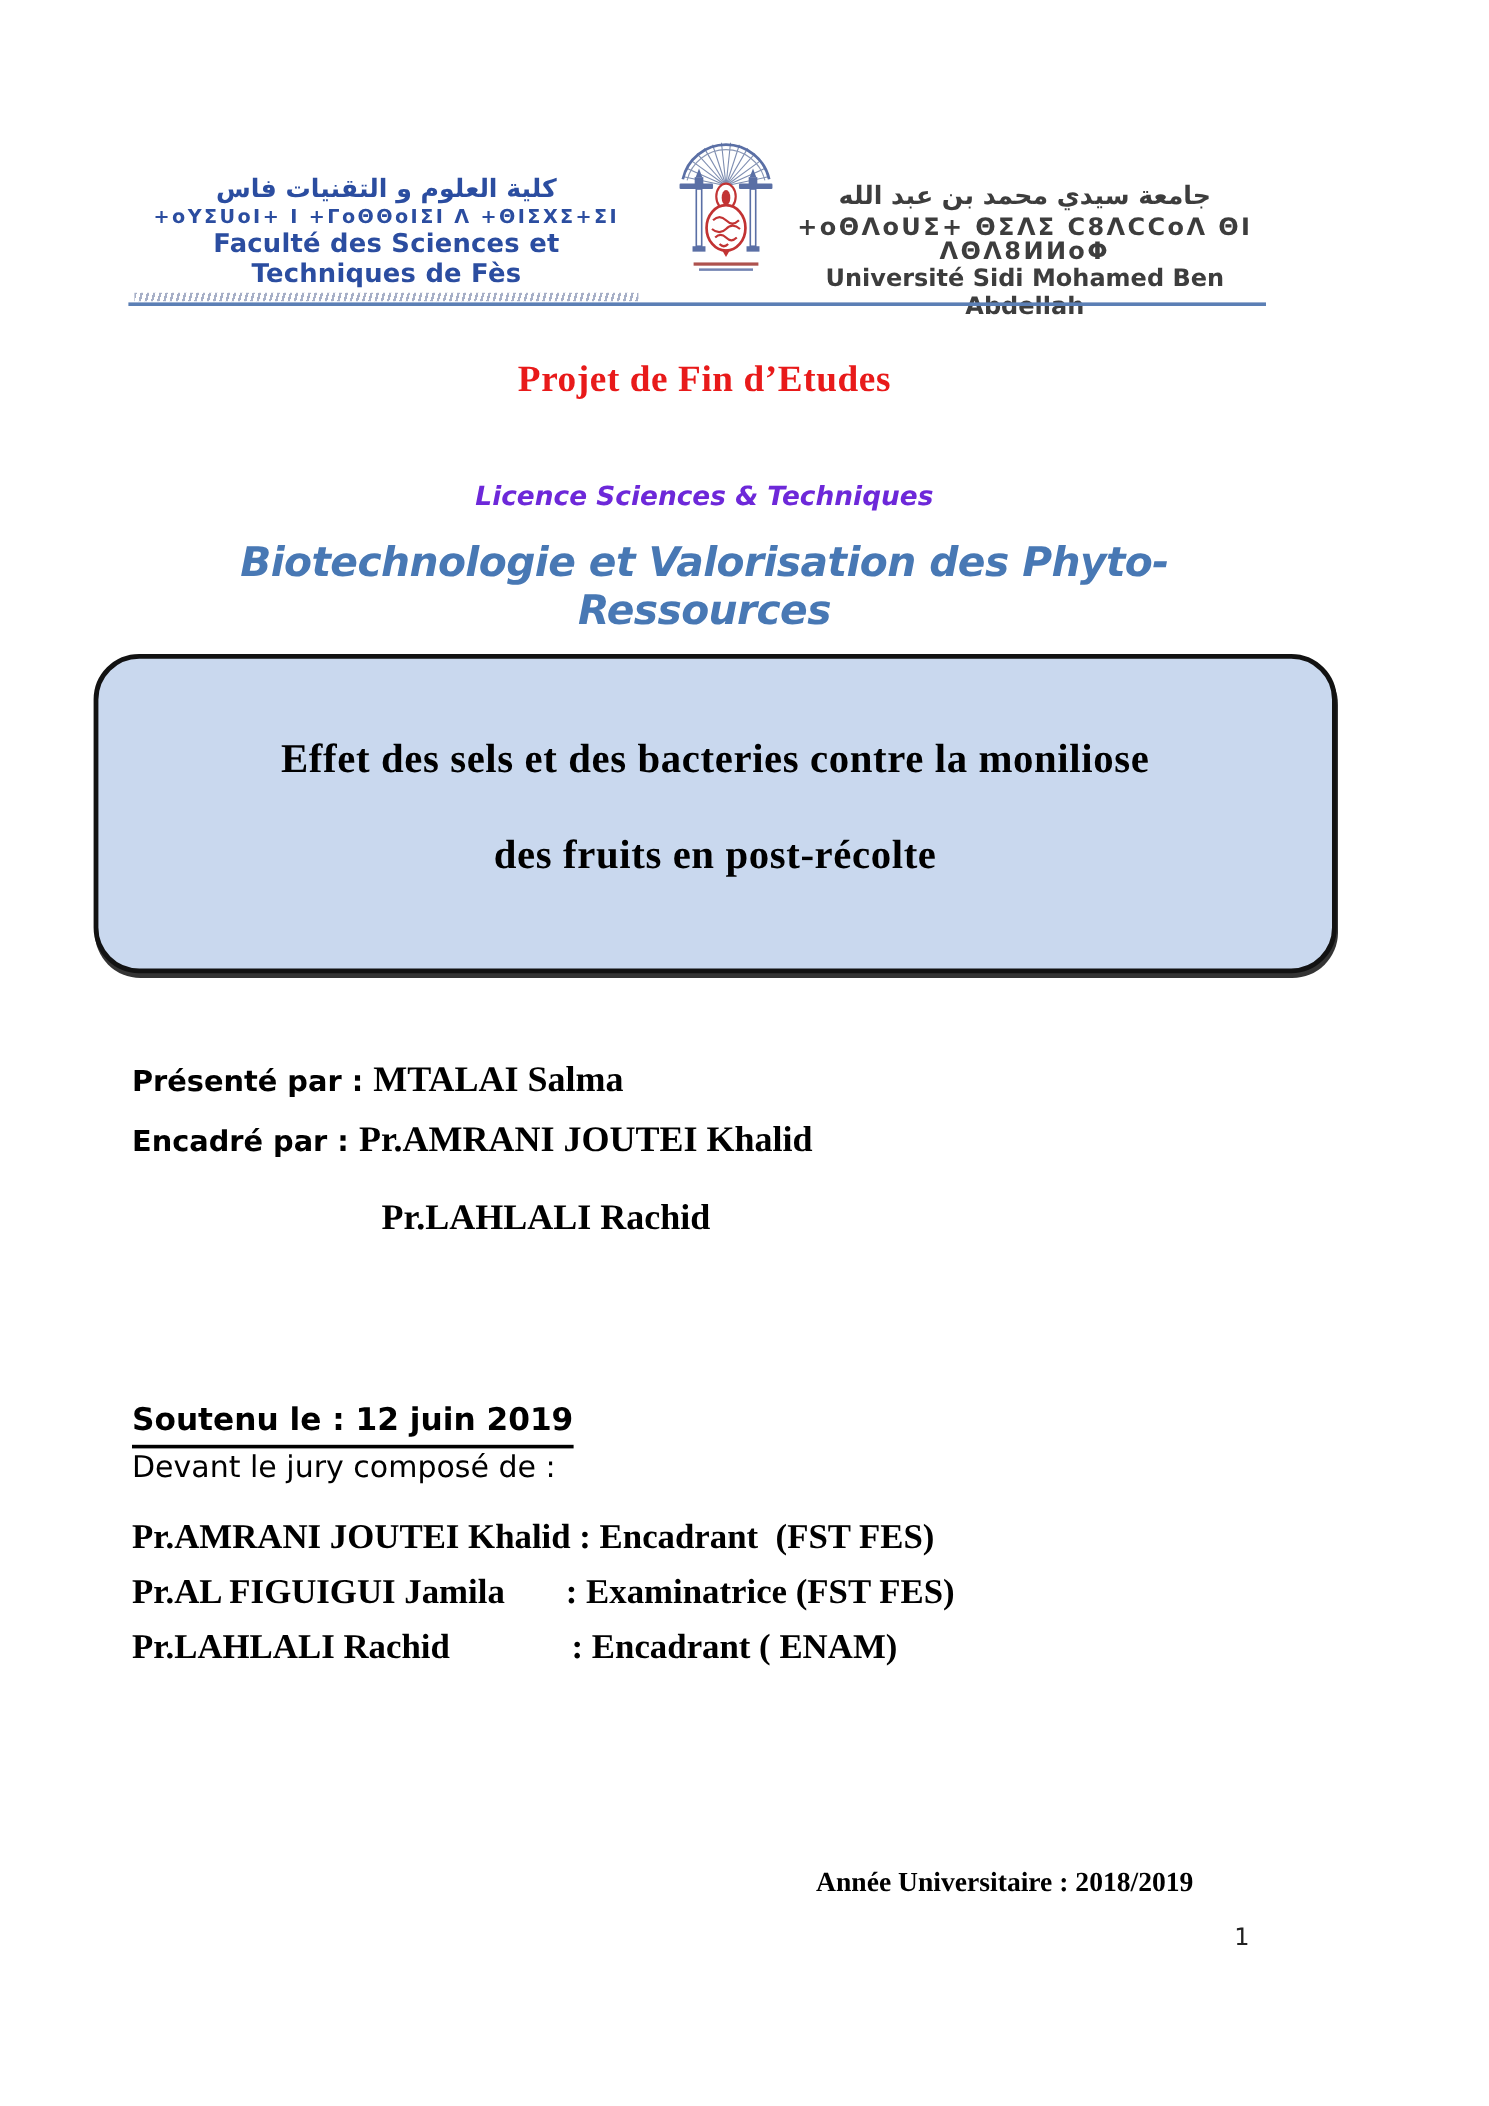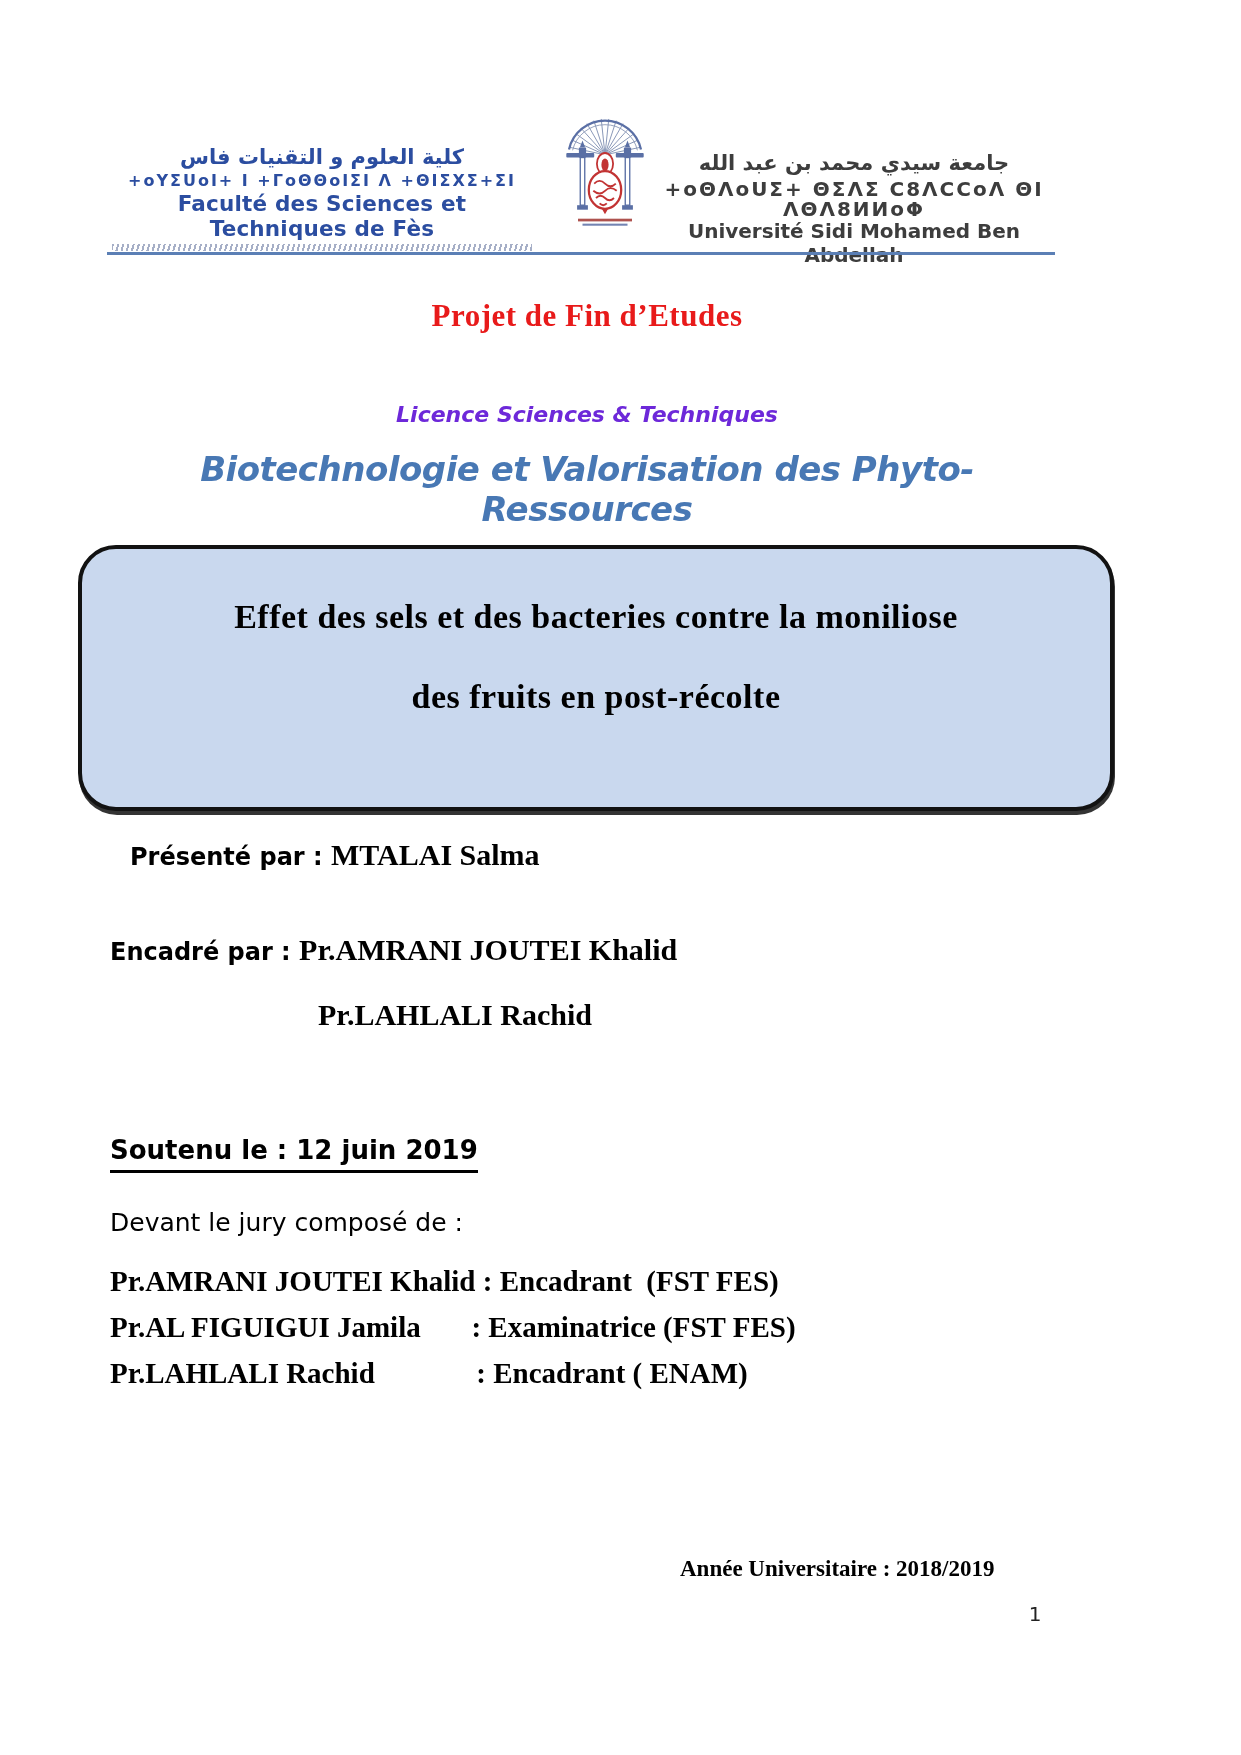--- a/index.html
+++ b/index.html
@@ -27,32 +27,32 @@
   
   .col { position:absolute; left:107px; width:960px; text-align:center; }
   .project-title { top:298px; color:#e81a1a; font-weight:bold; font-size:31px; letter-spacing:.5px; }
   .licence-line { top:402px; color:#6d28d9; font-family:"DejaVu Sans", sans-serif; font-style:italic; font-weight:bold; font-size:22px; }
   .biotech-line { top:449px; color:#4878b4; font-family:"DejaVu Sans", sans-serif; font-style:italic; font-weight:bold; font-size:34px; letter-spacing:-.5px; }
 
   
   .title-box { position:absolute; left:78px; top:545px; width:1036px; height:266px;
                background:#c9d8ee; border:4px solid #121212; border-radius:38px;
                box-shadow:1px 4px 0 rgba(17,17,17,.85);
-               text-align:center; padding-top:28px; }
+               text-align:center; padding-top:44px; }
   .title-box .line { font-weight:bold; font-size:34px; line-height:80px; letter-spacing:.5px; }
 
   
   .row { position:absolute; left:110px; white-space:pre; }
   .lbl { font-family:"DejaVu Sans", sans-serif; font-weight:bold; font-size:24px; }
   .name { font-weight:bold; font-size:30px; }
-  .presented-row { top:838px;margin-left:20px; }
+  .presented-row { top:883px; }
   .supervised-row { top:933px; }
   .supervisor2-row { top:998px; left:318px; }
 
-  .soutenu-row { top:1135px;text-align:right; }
+  .soutenu-row { top:1169px;text-align:right; }
   .soutenu { display:inline-block; font-family:"DejaVu Sans", sans-serif; font-weight:bold; font-size:26px; border-bottom:3px solid #000; padding-bottom:5px; }
   .devant-row { top:1208px; font-family:"DejaVu Sans", sans-serif; font-size:25px; }
 
   .jury-list { position:absolute; left:110px; top:1258px; }
   .jury-line { font-weight:bold; font-size:29px; line-height:46px; white-space:pre; }
 
   
   .annee { position:absolute; left:680px; top:1556px; font-weight:bold; font-size:23px; }
   .pagenum { position:absolute; left:1020px; top:1602px; width:30px; text-align:center; font-family:"DejaVu Sans", sans-serif; font-size:20px; color:#222; }
 </style>

